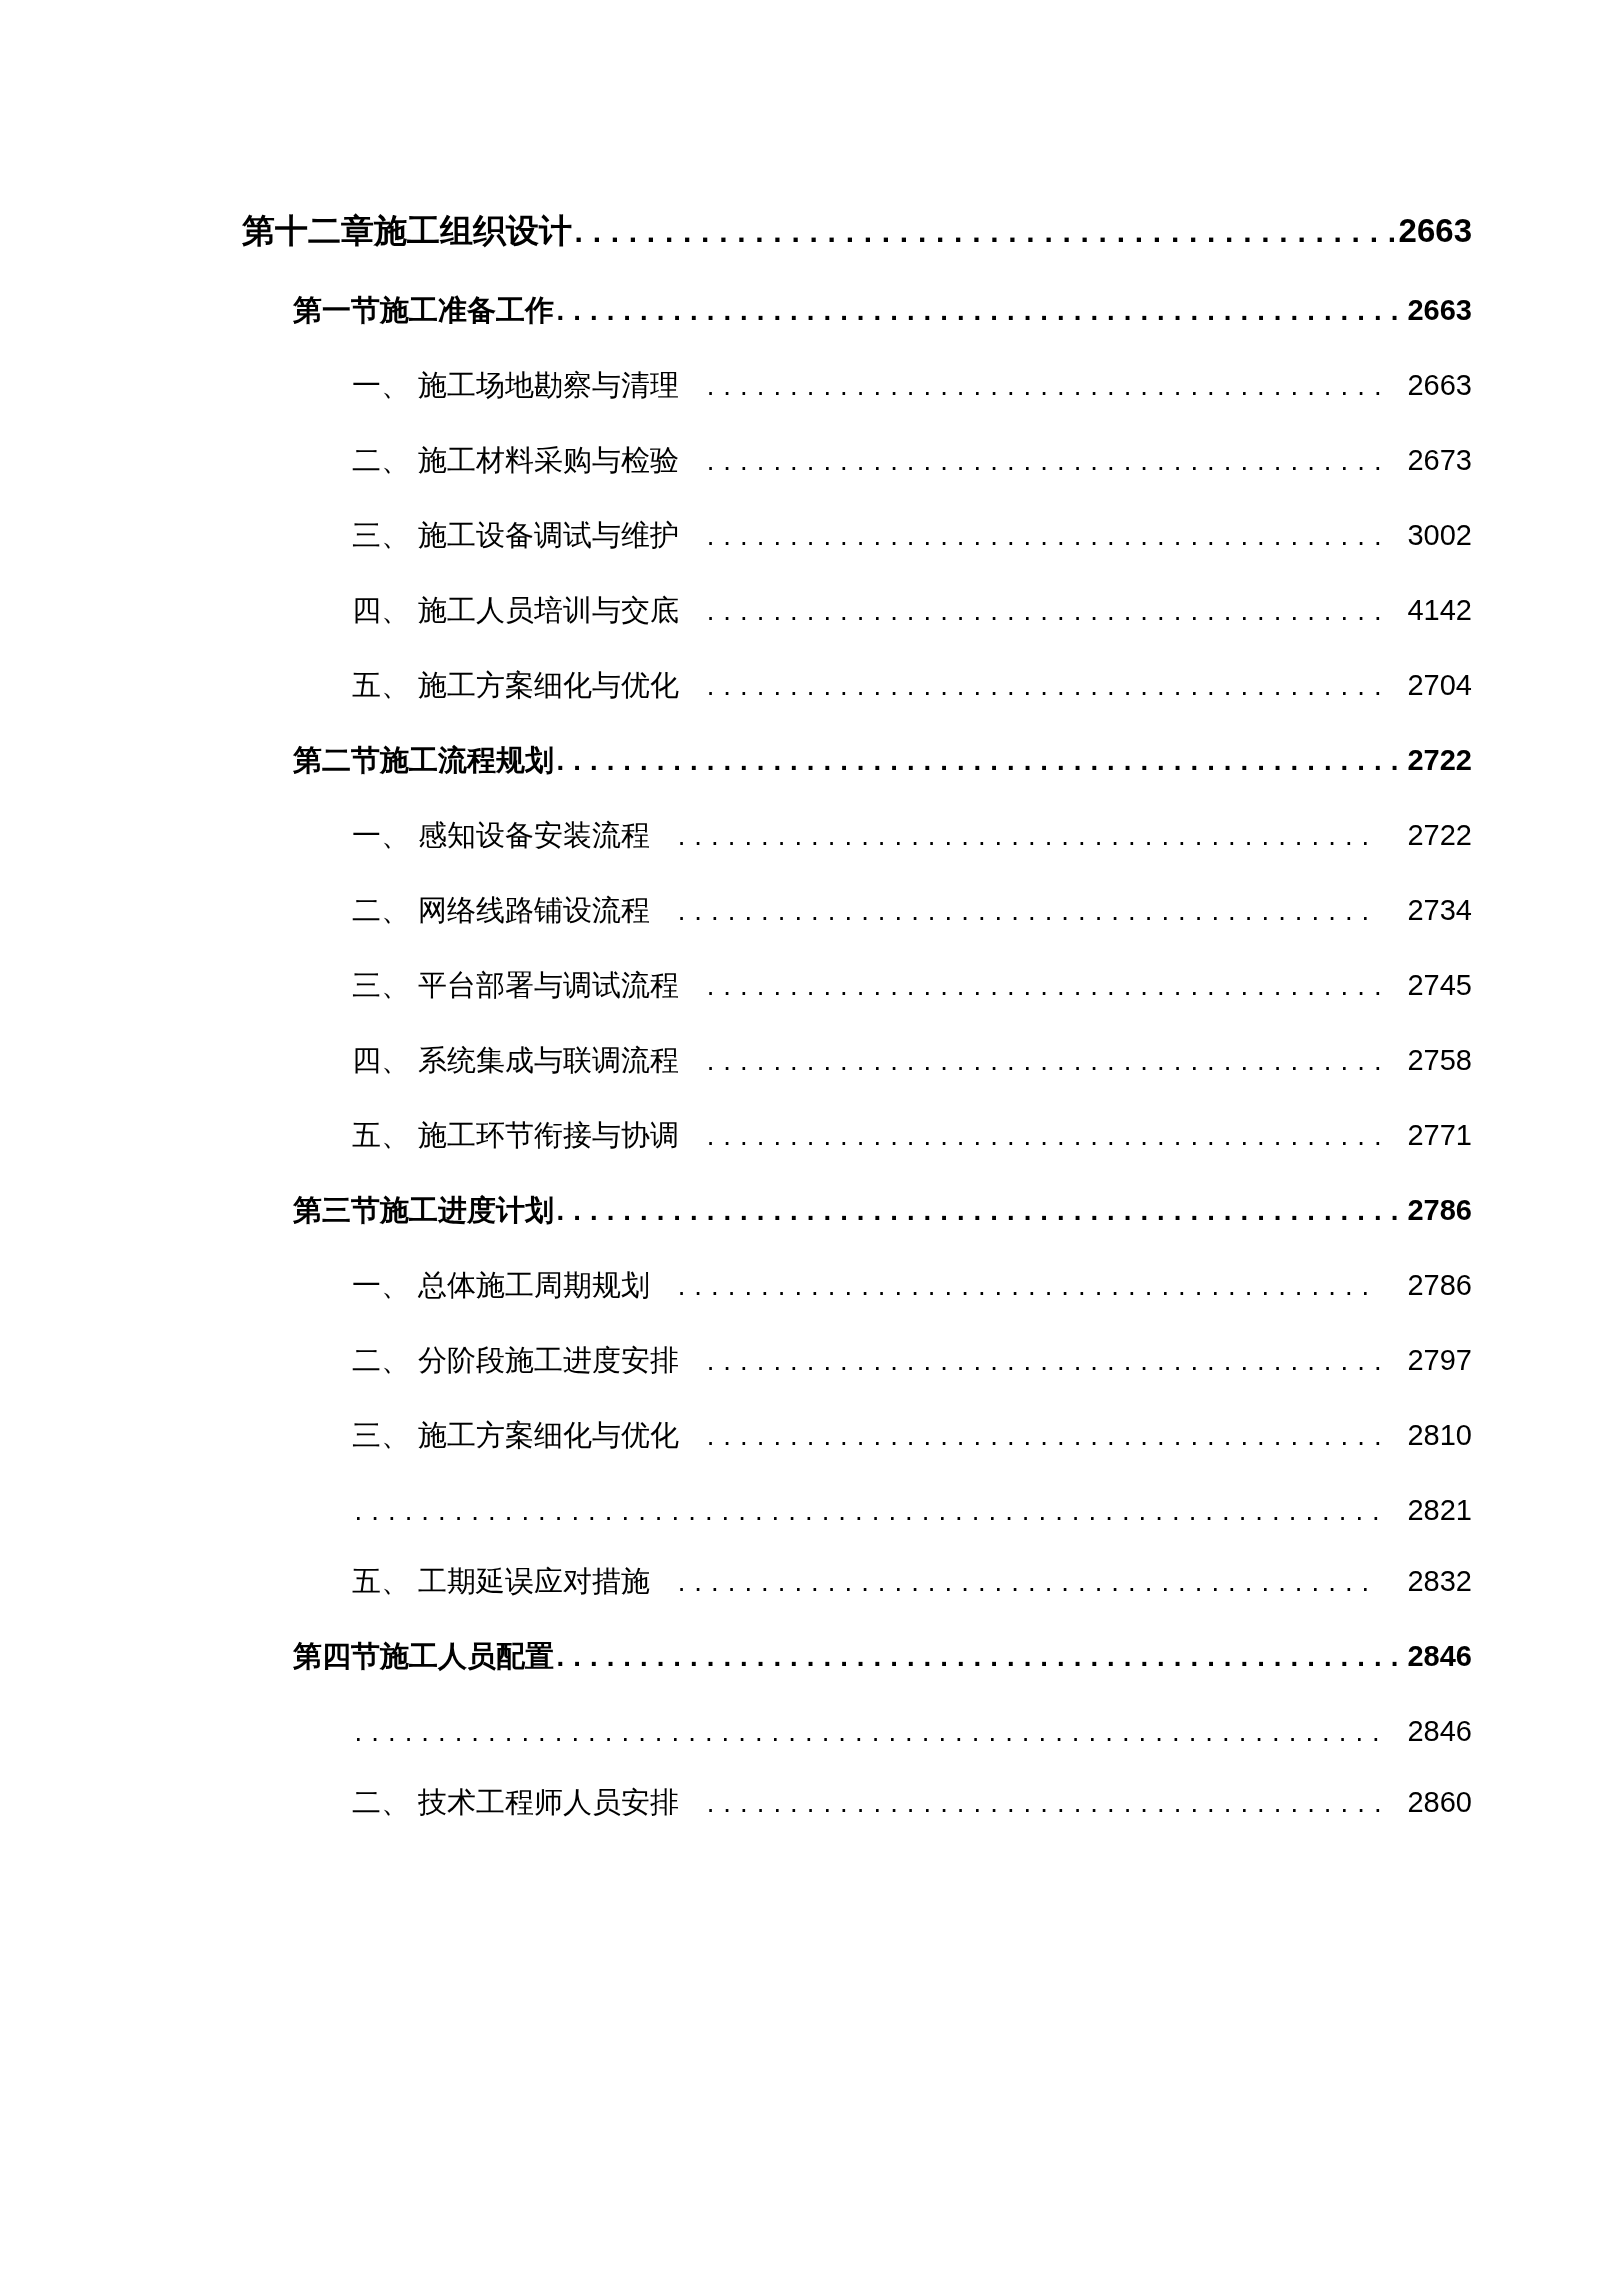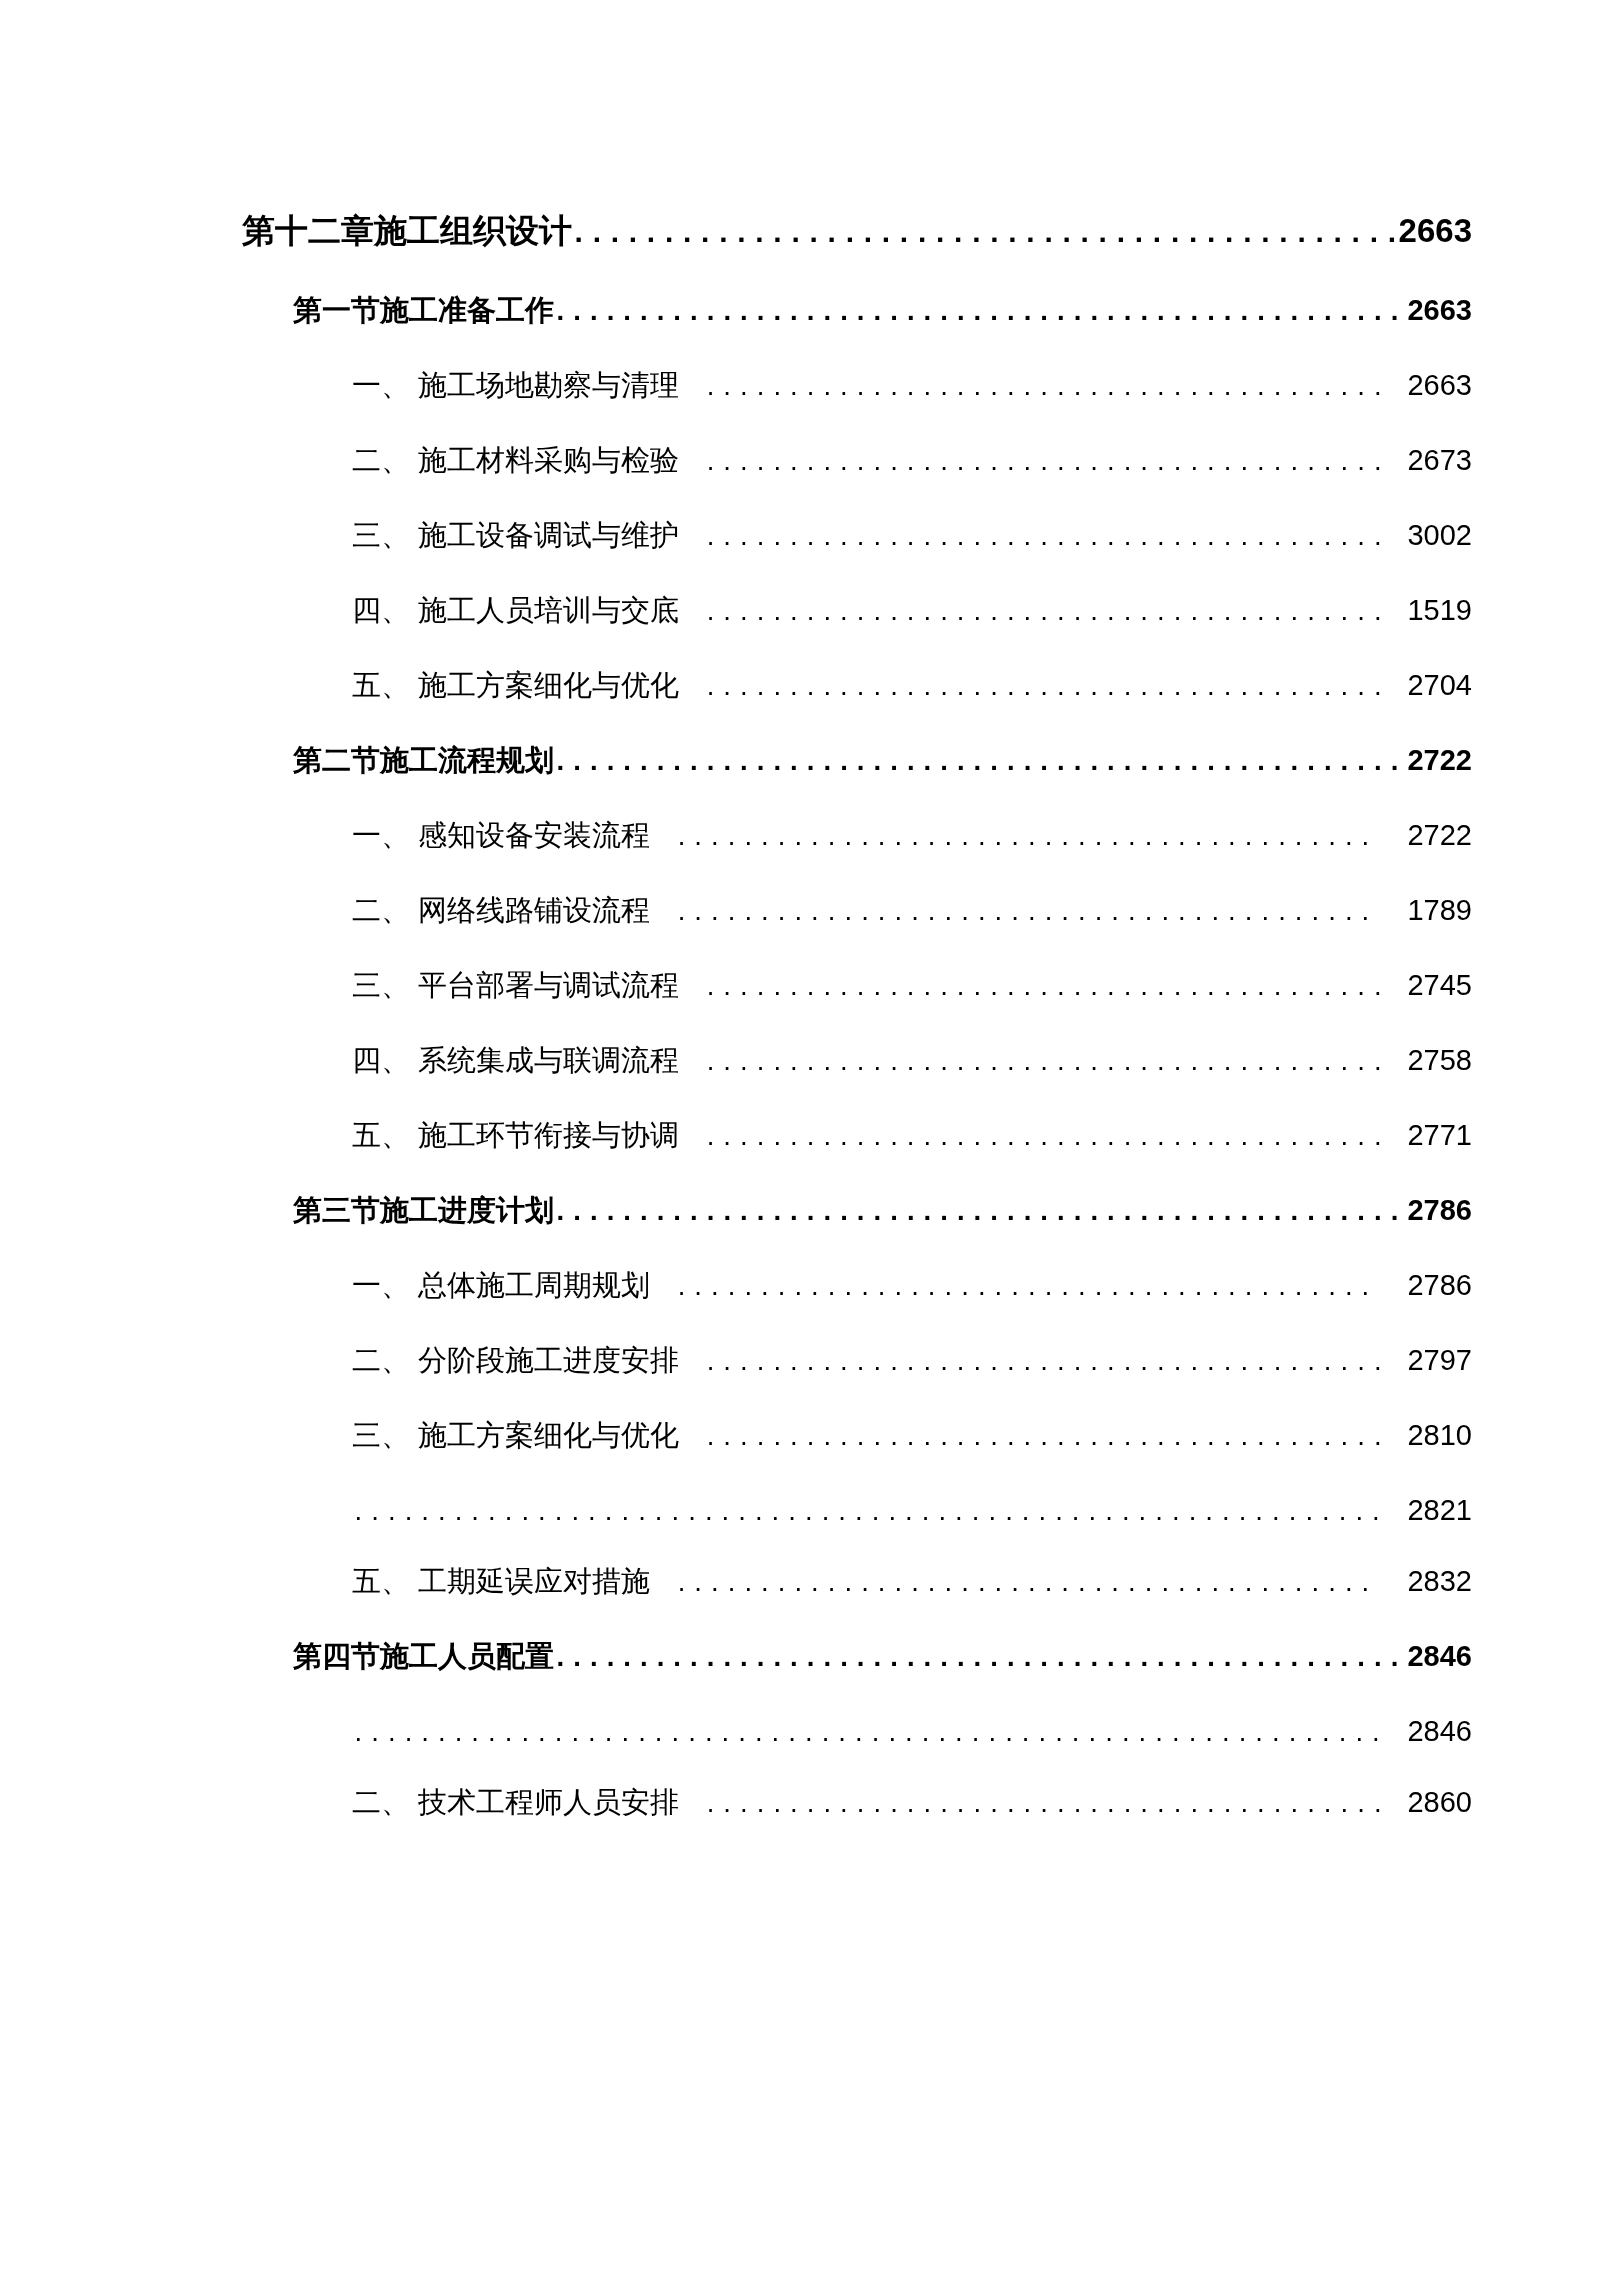--- a/index.html
+++ b/index.html
@@ -102,41 +102,41 @@
         <span class="page-num">2673</span>
       </div>
       <div class="toc-entry lvl3">
         <span class="title">三、 施工设备调试与维护</span>
         <span class="leader">. . . . . . . . . . . . . . . . . . . . . . . . . . . . . . . . . . . . . . . . . . . . . . . . . . . . . . . . . . . . . . . . . . . . . . . . . . . . . . . . . . . . . . . . . . . . . . . . . . . . . . . . . . . . . . . . . . . . . . . . . . . . . . . . . . . . . . . . . . . . . . . . . . . . . . . . . . . . . . . </span>
         <span class="page-num">3002</span>
       </div>
       <div class="toc-entry lvl3">
         <span class="title">四、 施工人员培训与交底</span>
         <span class="leader">. . . . . . . . . . . . . . . . . . . . . . . . . . . . . . . . . . . . . . . . . . . . . . . . . . . . . . . . . . . . . . . . . . . . . . . . . . . . . . . . . . . . . . . . . . . . . . . . . . . . . . . . . . . . . . . . . . . . . . . . . . . . . . . . . . . . . . . . . . . . . . . . . . . . . . . . . . . . . . . </span>
-        <span class="page-num">1519</span>
+        <span class="page-num">4142</span>
       </div>
       <div class="toc-entry lvl3">
         <span class="title">五、 施工方案细化与优化</span>
         <span class="leader">. . . . . . . . . . . . . . . . . . . . . . . . . . . . . . . . . . . . . . . . . . . . . . . . . . . . . . . . . . . . . . . . . . . . . . . . . . . . . . . . . . . . . . . . . . . . . . . . . . . . . . . . . . . . . . . . . . . . . . . . . . . . . . . . . . . . . . . . . . . . . . . . . . . . . . . . . . . . . . . </span>
         <span class="page-num">2704</span>
       </div>
       <div class="toc-entry lvl2">
         <span class="title">第二节施工流程规划</span>
         <span class="leader">. . . . . . . . . . . . . . . . . . . . . . . . . . . . . . . . . . . . . . . . . . . . . . . . . . . . . . . . . . . . . . . . . . . . . . . . . . . . . . . . . . . . . . . . . . . . . . . . . . . . . . . . . . . . . . . . . . . . . . . . . . . . . . . . . . . . . . . . . . . . . . . . . . . . . . . . . . . . . . . </span>
         <span class="page-num">2722</span>
       </div>
       <div class="toc-entry lvl3">
         <span class="title">一、 感知设备安装流程</span>
         <span class="leader">. . . . . . . . . . . . . . . . . . . . . . . . . . . . . . . . . . . . . . . . . . . . . . . . . . . . . . . . . . . . . . . . . . . . . . . . . . . . . . . . . . . . . . . . . . . . . . . . . . . . . . . . . . . . . . . . . . . . . . . . . . . . . . . . . . . . . . . . . . . . . . . . . . . . . . . . . . . . . . . </span>
         <span class="page-num">2722</span>
       </div>
       <div class="toc-entry lvl3">
         <span class="title">二、 网络线路铺设流程</span>
         <span class="leader">. . . . . . . . . . . . . . . . . . . . . . . . . . . . . . . . . . . . . . . . . . . . . . . . . . . . . . . . . . . . . . . . . . . . . . . . . . . . . . . . . . . . . . . . . . . . . . . . . . . . . . . . . . . . . . . . . . . . . . . . . . . . . . . . . . . . . . . . . . . . . . . . . . . . . . . . . . . . . . . </span>
-        <span class="page-num">1789</span>
+        <span class="page-num">2734</span>
       </div>
       <div class="toc-entry lvl3">
         <span class="title">三、 平台部署与调试流程</span>
         <span class="leader">. . . . . . . . . . . . . . . . . . . . . . . . . . . . . . . . . . . . . . . . . . . . . . . . . . . . . . . . . . . . . . . . . . . . . . . . . . . . . . . . . . . . . . . . . . . . . . . . . . . . . . . . . . . . . . . . . . . . . . . . . . . . . . . . . . . . . . . . . . . . . . . . . . . . . . . . . . . . . . . </span>
         <span class="page-num">2745</span>
       </div>
       <div class="toc-entry lvl3">
         <span class="title">四、 系统集成与联调流程</span>
         <span class="leader">. . . . . . . . . . . . . . . . . . . . . . . . . . . . . . . . . . . . . . . . . . . . . . . . . . . . . . . . . . . . . . . . . . . . . . . . . . . . . . . . . . . . . . . . . . . . . . . . . . . . . . . . . . . . . . . . . . . . . . . . . . . . . . . . . . . . . . . . . . . . . . . . . . . . . . . . . . . . . . . </span>
         <span class="page-num">2758</span>

